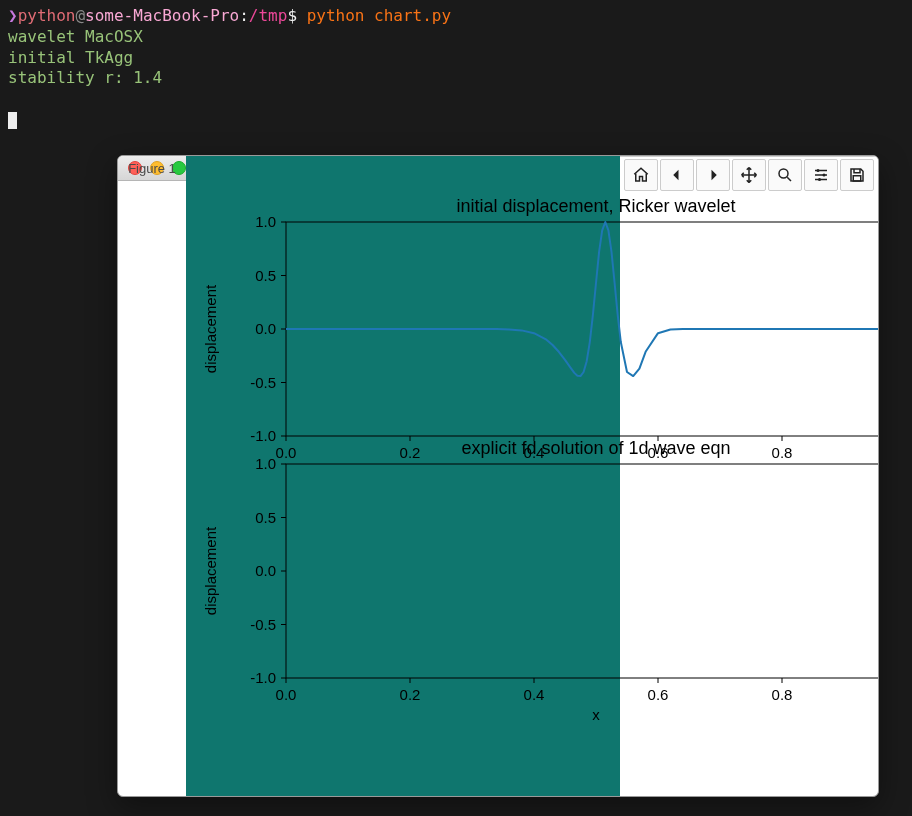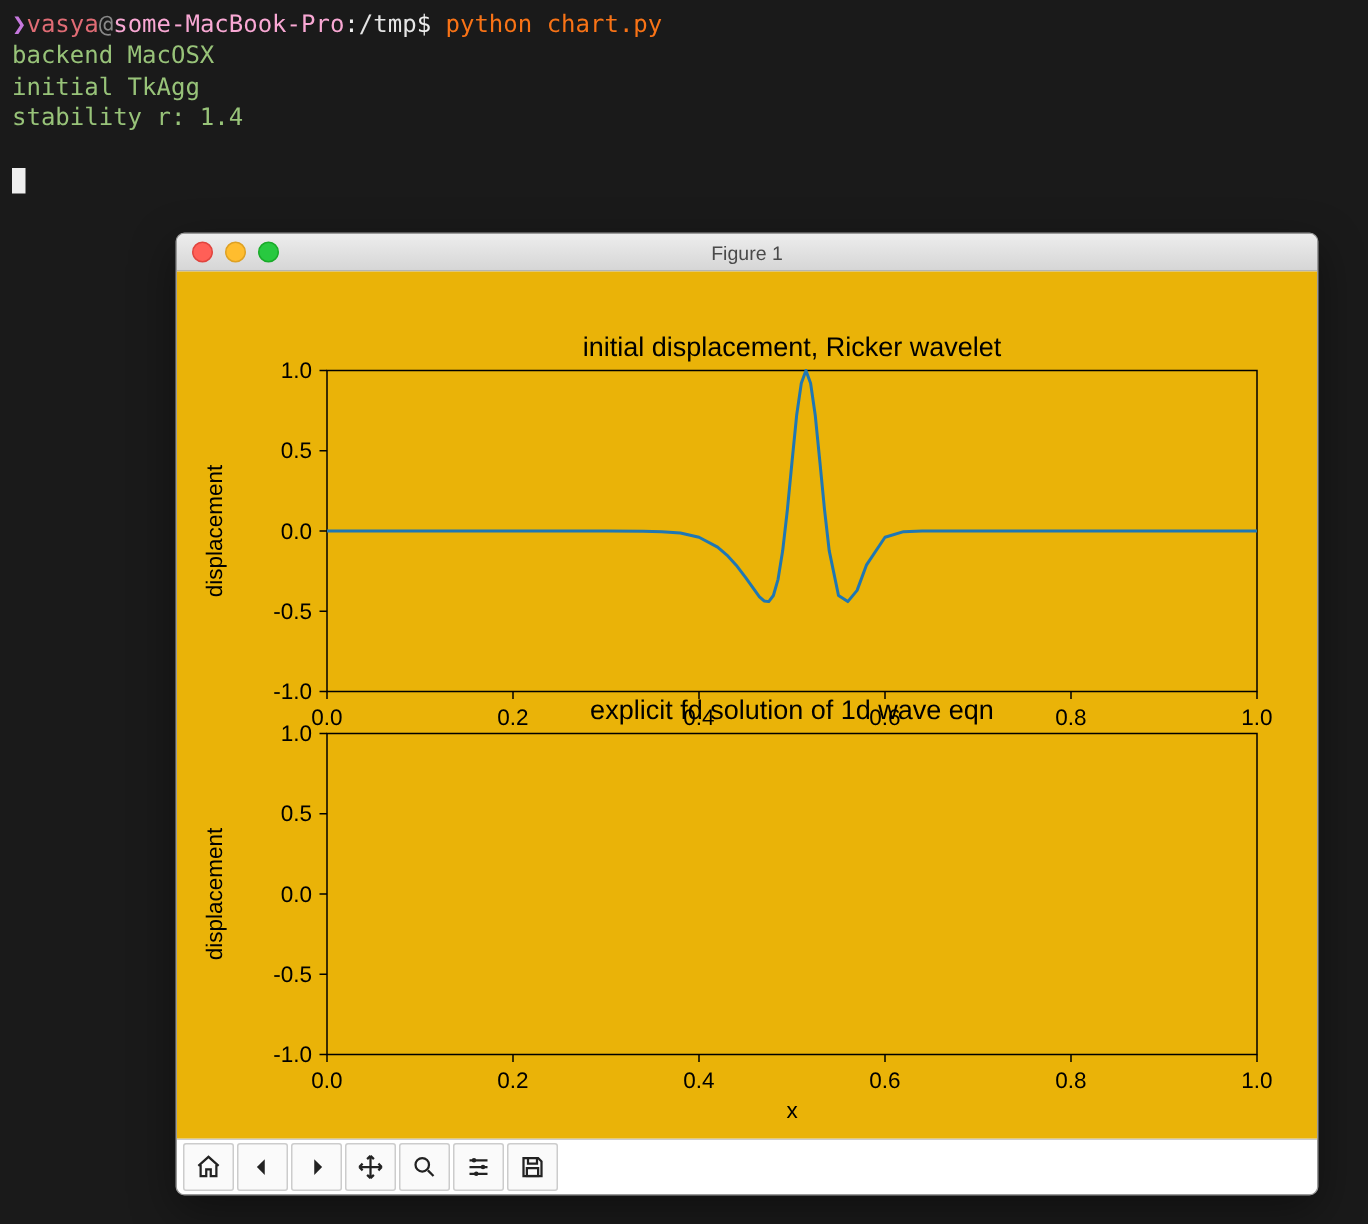--- a/index.html
+++ b/index.html
@@ -2,54 +2,54 @@
 <html><head>
 <meta charset="utf-8">
 <style>
   html,body{margin:0;padding:0;width:912px;height:816px;background:#1a1a1a;font-family:Menlo,Consolas,monospace;overflow:hidden}
   .terminal{padding:6px 8px;font-size:16px;line-height:1.3;color:#eee;white-space:pre}
   .p-caret{color:#c678dd}
   .p-user{color:#e06c75}
   .p-at{color:#888}
   .p-host{color:#f9a8d4}
   .p-colon{color:#eee}
-  .p-path{color:#e5e5e5}
+  .p-path{color:#ec4899}
   .p-dollar{color:#eee}
   .p-cmd{color:#f97316}
   .p-out{color:#98c379}
   .cursor{display:inline-block;width:9px;height:17px;background:#eee;vertical-align:middle}
 
   .figwin{position:absolute;left:117px;top:155px;width:760px;height:640px;
     background:#fff;border:1px solid #9a9a9a;border-radius:6px;overflow:hidden;
-    box-shadow:0 10px 30px rgba(0,0,0,.4);display:flex;flex-direction:column}
+    box-shadow:0 10px 30px rgba(0,0,0,.4);display:flex;flex-direction:row}
   .titlebar{height:24px;background:linear-gradient(#ededed,#d6d6d6);
     border-bottom:1px solid #b5b5b5;display:flex;align-items:center;position:relative}
   .tlights{display:flex;gap:8px;margin-left:10px}
   .tl{width:12px;height:12px;border-radius:50%}
   .tl.r{background:#ff5f57;border:1px solid #e0443e}
   .tl.y{background:#ffbd2e;border:1px solid #dea123}
   .tl.g{background:#28c940;border:1px solid #1aab29}
   .title{position:absolute;left:0;right:0;text-align:center;
     font-family:-apple-system,Helvetica,Arial,sans-serif;font-size:13px;color:#4a4a4a}
 
-  .plot-area{flex:1;position:relative;background:#eab308}
+  .plot-area{flex:1;position:relative;background:#0f766e}
   .plot-area svg{position:absolute;top:0;left:0}
 
   .toolbar{height:36px;background:#fff;border-top:1px solid #ccc;
     display:flex;align-items:center;padding:0 4px;gap:2px}
   .tb-btn{width:32px;height:30px;border:1px solid #ccc;background:#fafafa;
     display:flex;align-items:center;justify-content:center;border-radius:2px}
   .tb-btn svg{width:18px;height:18px;stroke:#222;stroke-width:2;fill:none}
   .tb-btn svg .fill{fill:#222;stroke:none}
 </style>
 </head>
 <body>
 
-<div class="terminal"><span class="p-caret">❯</span><span class="p-user">vasya</span><span class="p-at">@</span><span class="p-host">some-MacBook-Pro</span><span class="p-colon">:</span><span class="p-path">/tmp</span><span class="p-dollar">$ </span><span class="p-cmd">python chart.py</span>
-<span class="p-out">backend MacOSX</span>
+<div class="terminal"><span class="p-caret">❯</span><span class="p-user">python</span><span class="p-at">@</span><span class="p-host">some-MacBook-Pro</span><span class="p-colon">:</span><span class="p-path">/tmp</span><span class="p-dollar">$ </span><span class="p-cmd">python chart.py</span>
+<span class="p-out">wavelet MacOSX</span>
 <span class="p-out">initial TkAgg</span>
 <span class="p-out">stability r: 1.4</span>
 
 <span class="cursor"></span></div>
 
 <div class="figwin">
   <div class="titlebar">
     <div class="tlights">
       <div class="tl r"></div>
       <div class="tl y"></div>

